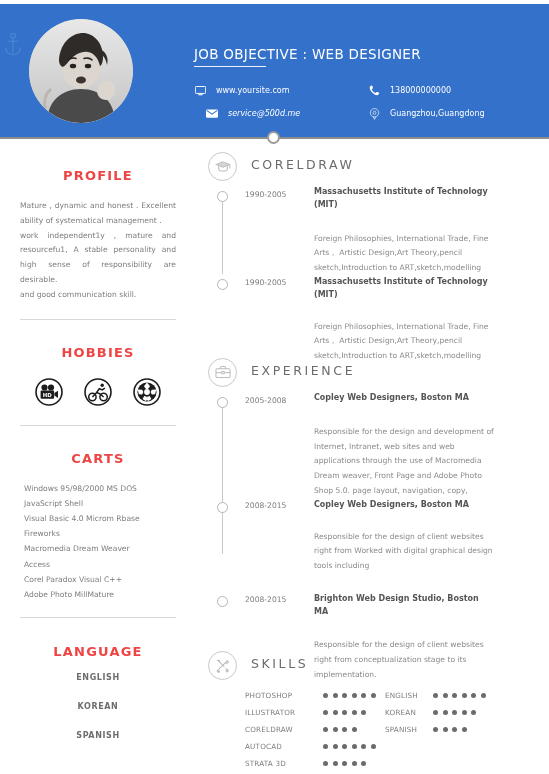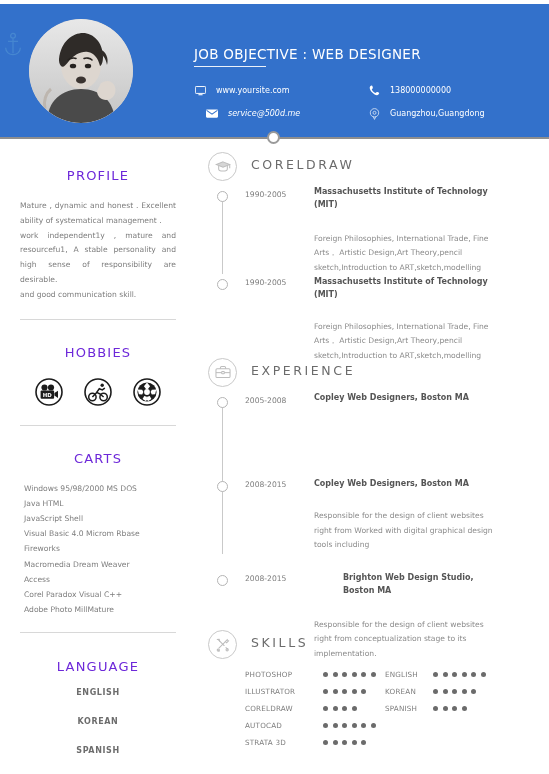--- a/index.html
+++ b/index.html
@@ -55,22 +55,22 @@
     background:#ffffff; border:2px solid #9a9a9a; z-index:5;
   }
   .header-base {
     position:absolute; left:0; top:137px; width:549px; height:1.5px;
     background:#8e8e8e;
   }
 
   
   .left { position:absolute; left:0; top:146px; width:196px; }
   .sec-title {
-    text-align:center; font-size:13px; color:#6d28d9;
-    letter-spacing:1.2px; font-weight:400;
+    text-align:center; font-size:13px; color:#ef4444;
+    letter-spacing:1.2px; font-weight:700;
   }
   .profile-title { margin-top:22px; }
   .profile-body {
     margin:16px 20px 0 20px; font-size:7.6px; line-height:1.95;
     color:#7d7d7d; text-align:justify;
   }
   .profile-body .last { text-align:left; }
   .divider { margin:0 20px; height:1px; background:#d8d8d8; }
   .d1 { margin-top:16px; }
   .hobbies-title { margin-top:25px; }
@@ -271,21 +271,20 @@
         <path d="M9.6 20.9l1.6-3 2.7.9.1 3.3-1.3.9z" fill="#ffffff"></path>
         <path d="M18.4 20.9l-3.1 2.1-1.3-.9.1-3.3 2.7-.9z" fill="#ffffff"></path>
       </svg>
     </span>
   </div>
   <div class="divider d2"></div>
 
   <div class="sec-title carts-title">CARTS</div>
   <div class="carts-list">
     <div>Windows 95/98/2000 MS DOS</div>
-    <div>Java HTML</div>
     <div>JavaScript Shell</div>
     <div>Visual Basic 4.0 Microm Rbase</div>
     <div>Fireworks</div>
     <div>Macromedia Dream Weaver</div>
     <div>Access</div>
     <div>Corel Paradox Visual C++</div>
     <div>Adobe Photo MillMature</div>
   </div>
   <div class="divider d3"></div>
 
@@ -350,37 +349,38 @@
     </div>
 
     <div class="tl">
       <div class="tl-line" style="top:10px; height:152px;"></div>
 
       <div class="entry" style="min-height:86px;">
         <span class="entry-dot" style="top:5px;"></span>
         <span class="entry-date" style="top:4px;">2005-2008</span>
         <div class="entry-body">
           <div class="entry-org">Copley Web Designers, Boston MA</div>
+          <div class="entry-desc" style="margin-top:20px;">Responsible for the design and development of Internet, Intranet, web sites and web applications through the use of Macromedia Dream weaver, Front Page and Adobe Photo Shop 5.0. page layout, navigation, copy,</div>
         </div>
       </div>
 
       <div class="entry" style="min-height:78px;">
         <span class="entry-dot" style="top:3px;"></span>
         <span class="entry-date" style="top:2px;">2008-2015</span>
         <div class="entry-body">
           <div class="entry-org">Copley Web Designers, Boston MA</div>
           <div class="entry-desc" style="margin-top:18px;">Responsible for the design of client websites right from Worked with digital graphical design tools including</div>
         </div>
       </div>
 
       <div class="entry" style="min-height:76px;">
         <span class="entry-dot" style="top:3px;"></span>
         <span class="entry-date" style="top:2px;">2008-2015</span>
         <div class="entry-body">
-          <div class="entry-org" style="margin-top:16px;margin-left:29px;">Brighton Web Design Studio, Boston MA</div>
+          <div class="entry-org" style="margin-top:16px;">Brighton Web Design Studio, Boston MA</div>
           <div class="entry-desc" style="margin-top:20px;">Responsible for the design of client websites right from conceptualization stage to its implementation.</div>
         </div>
       </div>
     </div>
   </div>
 
   <div class="block skills-wrap" style="margin-top:-38px;">
     <div class="block-head">
       <span class="head-circle">
         <svg viewBox="0 0 20 20" width="15" height="15" fill="none" stroke="#bdbdbd" stroke-width="1.4" stroke-linecap="round">

